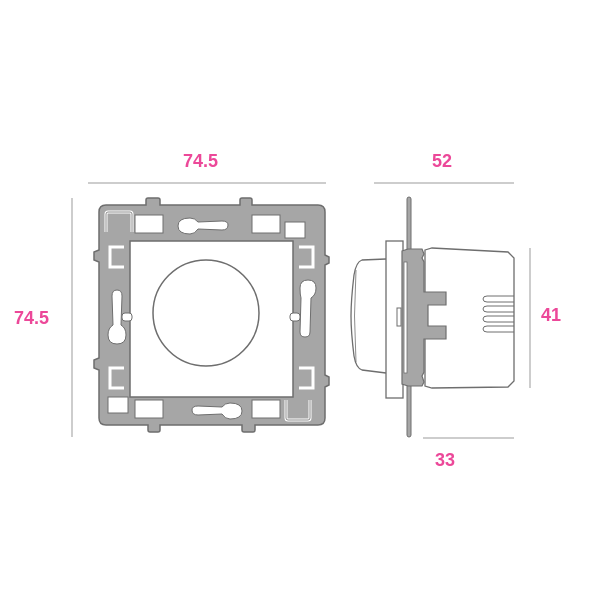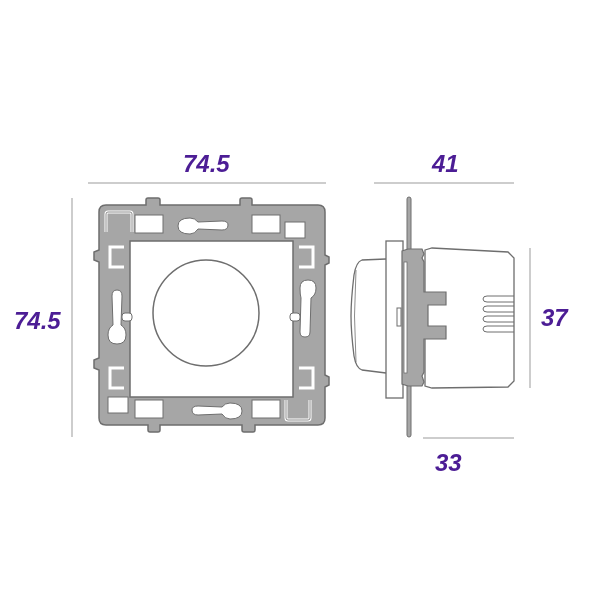--- a/index.html
+++ b/index.html
@@ -1,17 +1,17 @@
 <!DOCTYPE html>
 <html><head>
   <meta charset="utf-8">
   <style>
     html, body { margin: 0; padding: 0; background: #ffffff; }
     body { width: 600px; height: 600px; position: relative; overflow: hidden; font-family: "Liberation Sans", sans-serif; }
-    .dim-label { position: absolute; font-family: "Liberation Sans", sans-serif; font-weight: bold; font-size: 24px; color: #4c1d95; line-height: 1; font-style: italic; }
+    .dim-label { position: absolute; font-family: "Liberation Sans", sans-serif; font-weight: bold; font-size: 18px; color: #ec4899; line-height: 1; }
     svg { position: absolute; left: 0; top: 0; }
   </style>
 </head>
 <body>
 
 <svg width="600" height="600" viewBox="0 0 600 600">
 
   <g>
 
     <line x1="88" y1="183" x2="326" y2="183" stroke="#bdbdbd" stroke-width="1.5"></line>
@@ -90,15 +90,15 @@
       <path d="M514,296 L487,296 Q483,296 483,299 Q483,302 487,302 L514,302" fill="none" stroke="#6e6e6e" stroke-width="1"></path>
       <path d="M514,306 L487,306 Q483,306 483,309 Q483,312 487,312 L514,312" fill="none" stroke="#6e6e6e" stroke-width="1"></path>
       <path d="M514,316 L487,316 Q483,316 483,319 Q483,322 487,322 L514,322" fill="none" stroke="#6e6e6e" stroke-width="1"></path>
       <path d="M514,326 L487,326 Q483,326 483,329 Q483,332 487,332 L514,332" fill="none" stroke="#6e6e6e" stroke-width="1"></path>
     </g>
   </g>
 </svg>
 
 <div class="dim-label" style="left:183px; top:152px;">74.5</div>
 <div class="dim-label" style="left:14px; top:309px;">74.5</div>
-<div class="dim-label" style="left:432px; top:152px;">41</div>
-<div class="dim-label" style="left:541px; top:306px;">37</div>
+<div class="dim-label" style="left:432px; top:152px;">52</div>
+<div class="dim-label" style="left:541px; top:306px;">41</div>
 <div class="dim-label" style="left:435px; top:451px;">33</div>
 
 </body></html>

